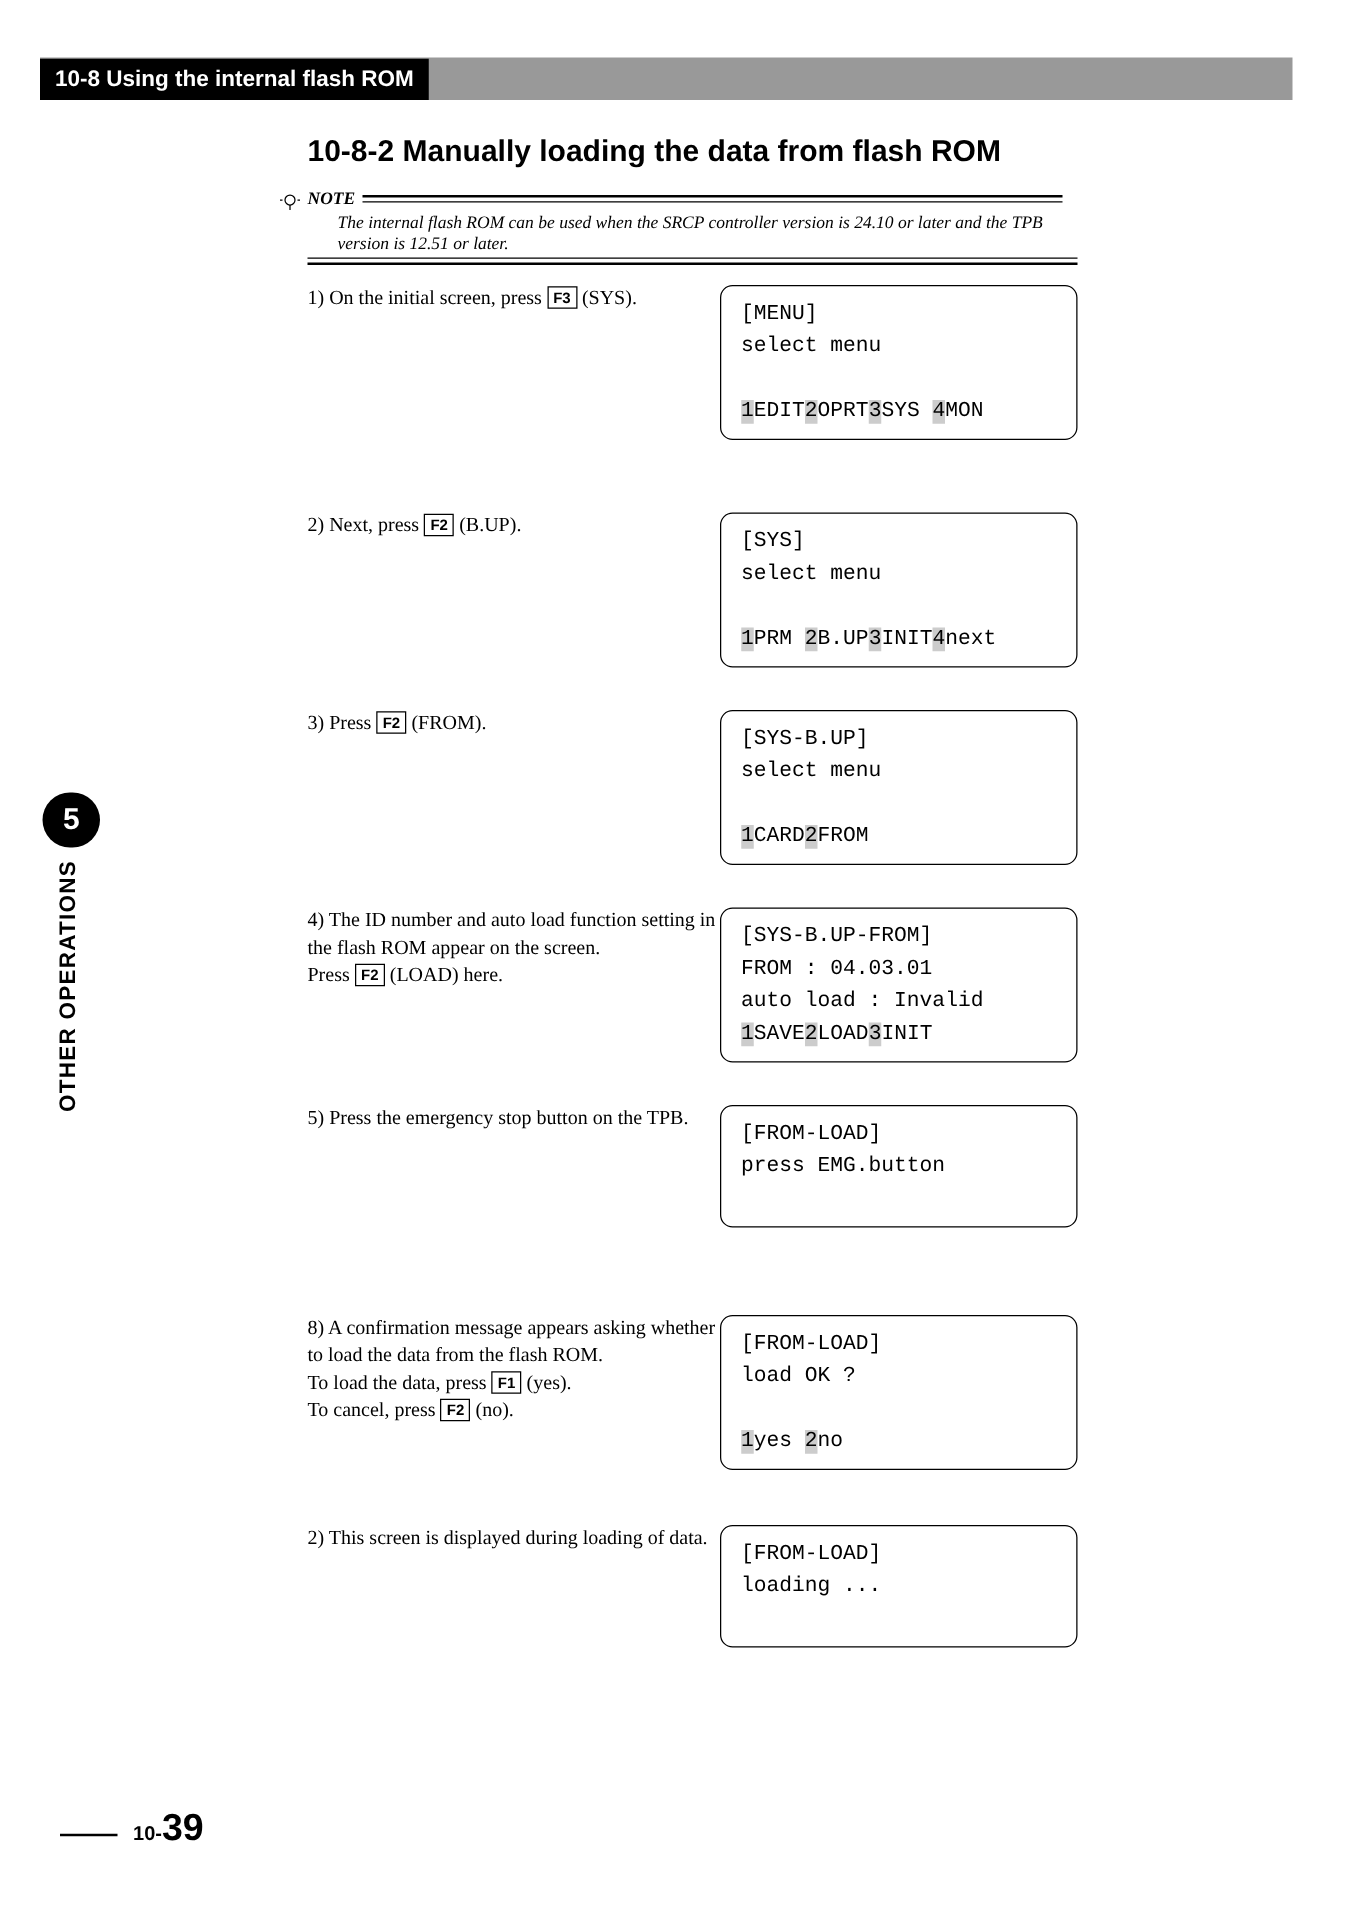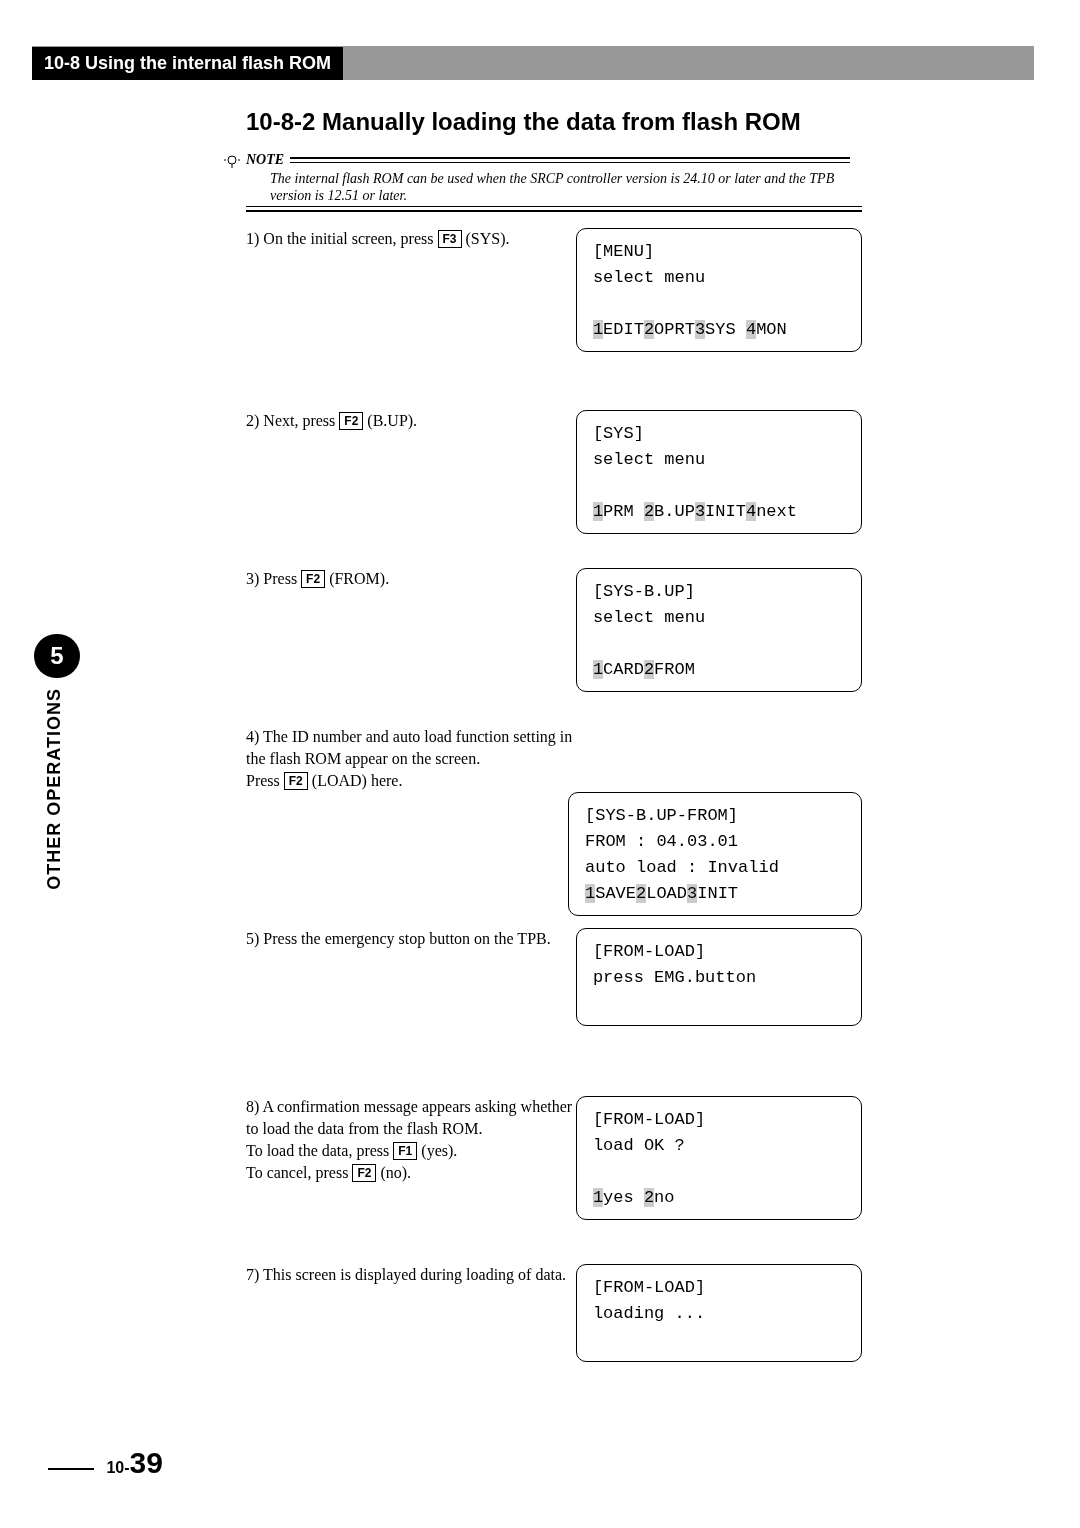--- a/index.html
+++ b/index.html
@@ -198,21 +198,21 @@
 
 <span class="hl">1</span>PRM <span class="hl">2</span>B.UP<span class="hl">3</span>INIT<span class="hl">4</span>next</div>
     </div>
     <div class="step-row" style="min-height: 146px;">
       <div class="step-text">3)  Press <span class="fkey">F2</span> (FROM).</div>
       <div class="lcd">[SYS-B.UP]
 select menu
 
 <span class="hl">1</span>CARD<span class="hl">2</span>FROM</div>
     </div>
-    <div class="step-row" style="min-height: 146px; flex-direction: column;">
+    <div class="step-row" style="min-height: 146px;">
       <div class="step-text">
         <div>4)  The ID number and auto load function setting in the flash ROM appear on the screen.</div>
         <div>Press <span class="fkey">F2</span> (LOAD) here.</div>
       </div>
       <div class="lcd">[SYS-B.UP-FROM]
 FROM : 04.03.01
 auto load : Invalid
 <span class="hl">1</span>SAVE<span class="hl">2</span>LOAD<span class="hl">3</span>INIT</div>
     </div>
     <div class="step-row" style="min-height: 156px;">
@@ -227,21 +227,21 @@
         <div>8)  A confirmation message appears asking whether to load the data from the flash ROM.</div>
         <div>To load the data, press <span class="fkey">F1</span> (yes).</div>
         <div>To cancel, press <span class="fkey">F2</span> (no).</div>
       </div>
       <div class="lcd">[FROM-LOAD]
 load OK ?
 
 <span class="hl">1</span>yes <span class="hl">2</span>no</div>
     </div>
     <div class="step-row" style="min-height: 140px;">
-      <div class="step-text">7)  This screen is displayed during loading of data.</div>
+      <div class="step-text">2)  This screen is displayed during loading of data.</div>
       <div class="lcd">[FROM-LOAD]
 loading ...
 
 </div>
     </div>
   </div>
 
 <div class="side-tab">
   <div class="chapter-badge">5</div>
   <div class="side-vert">OTHER OPERATIONS</div>

